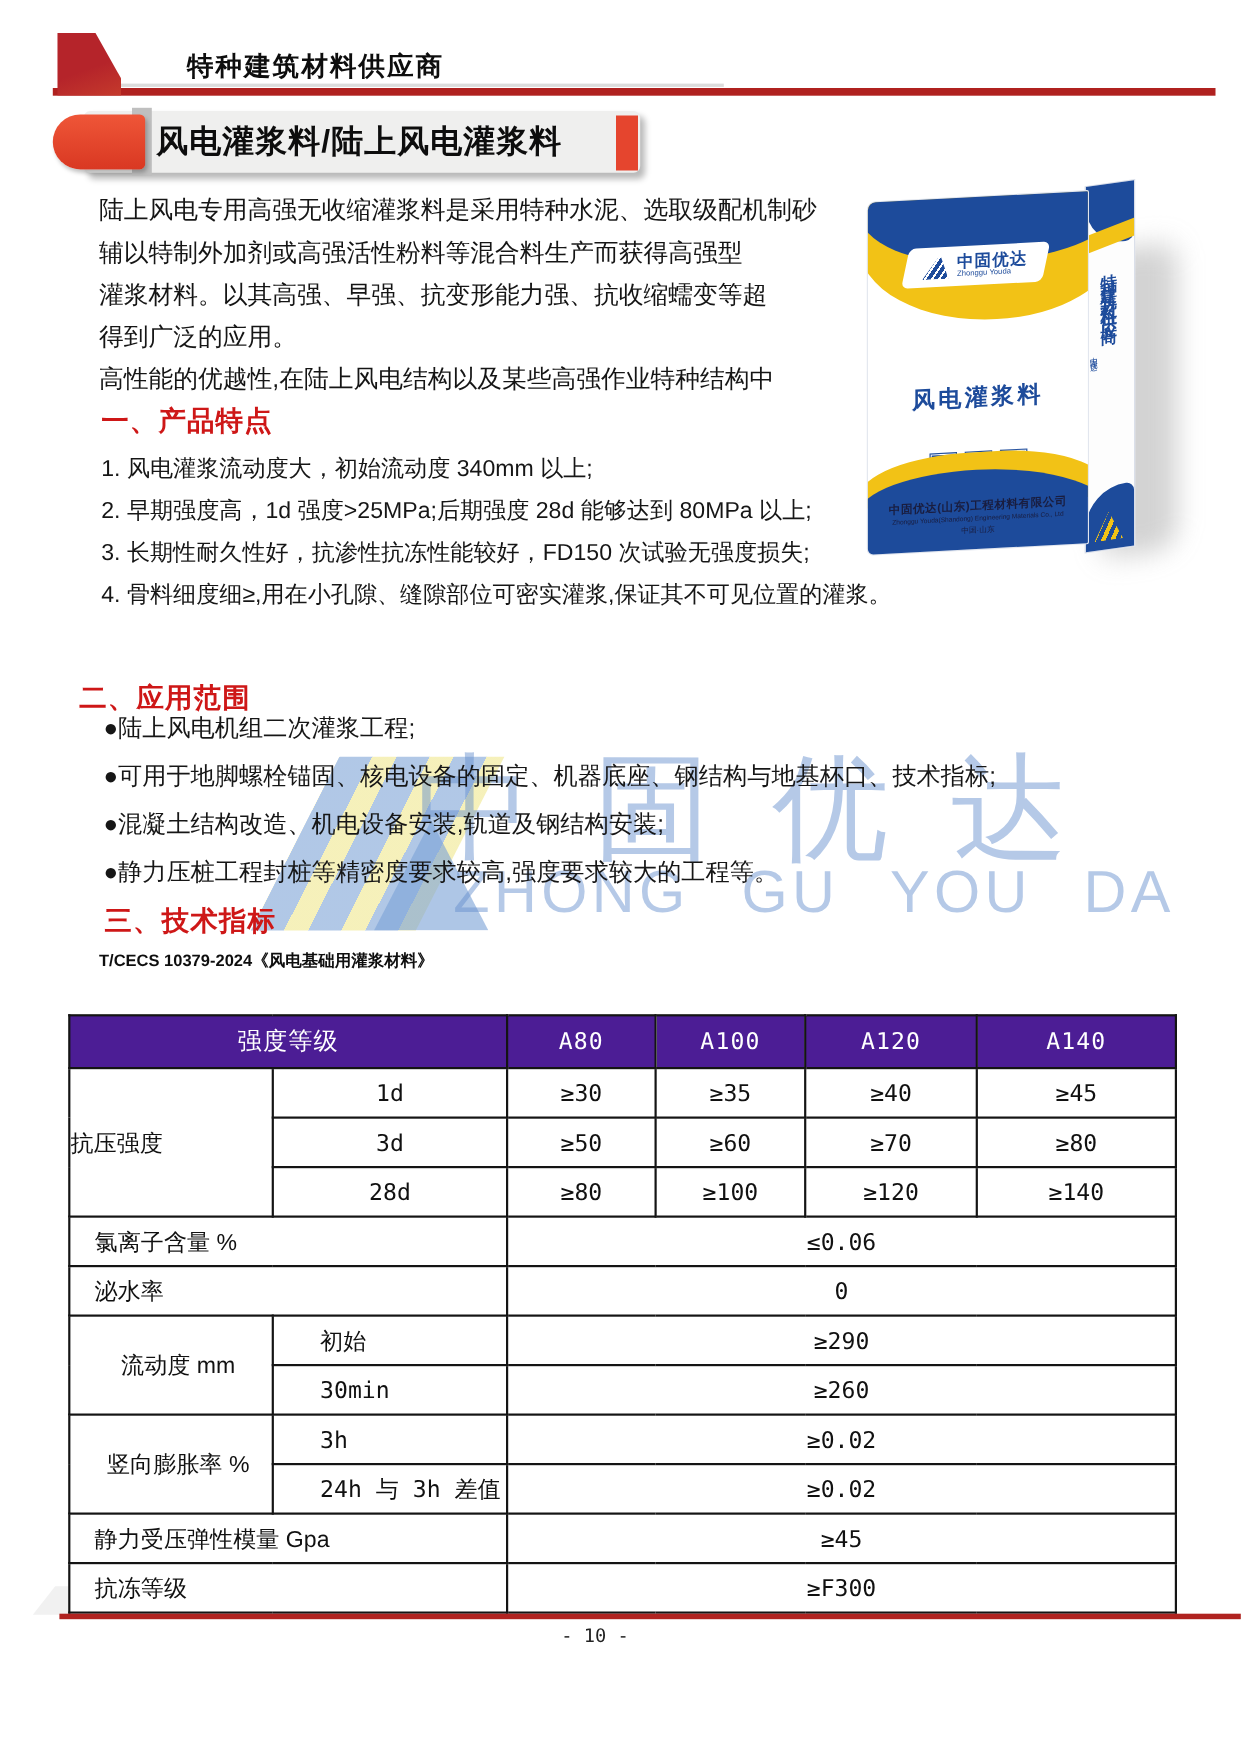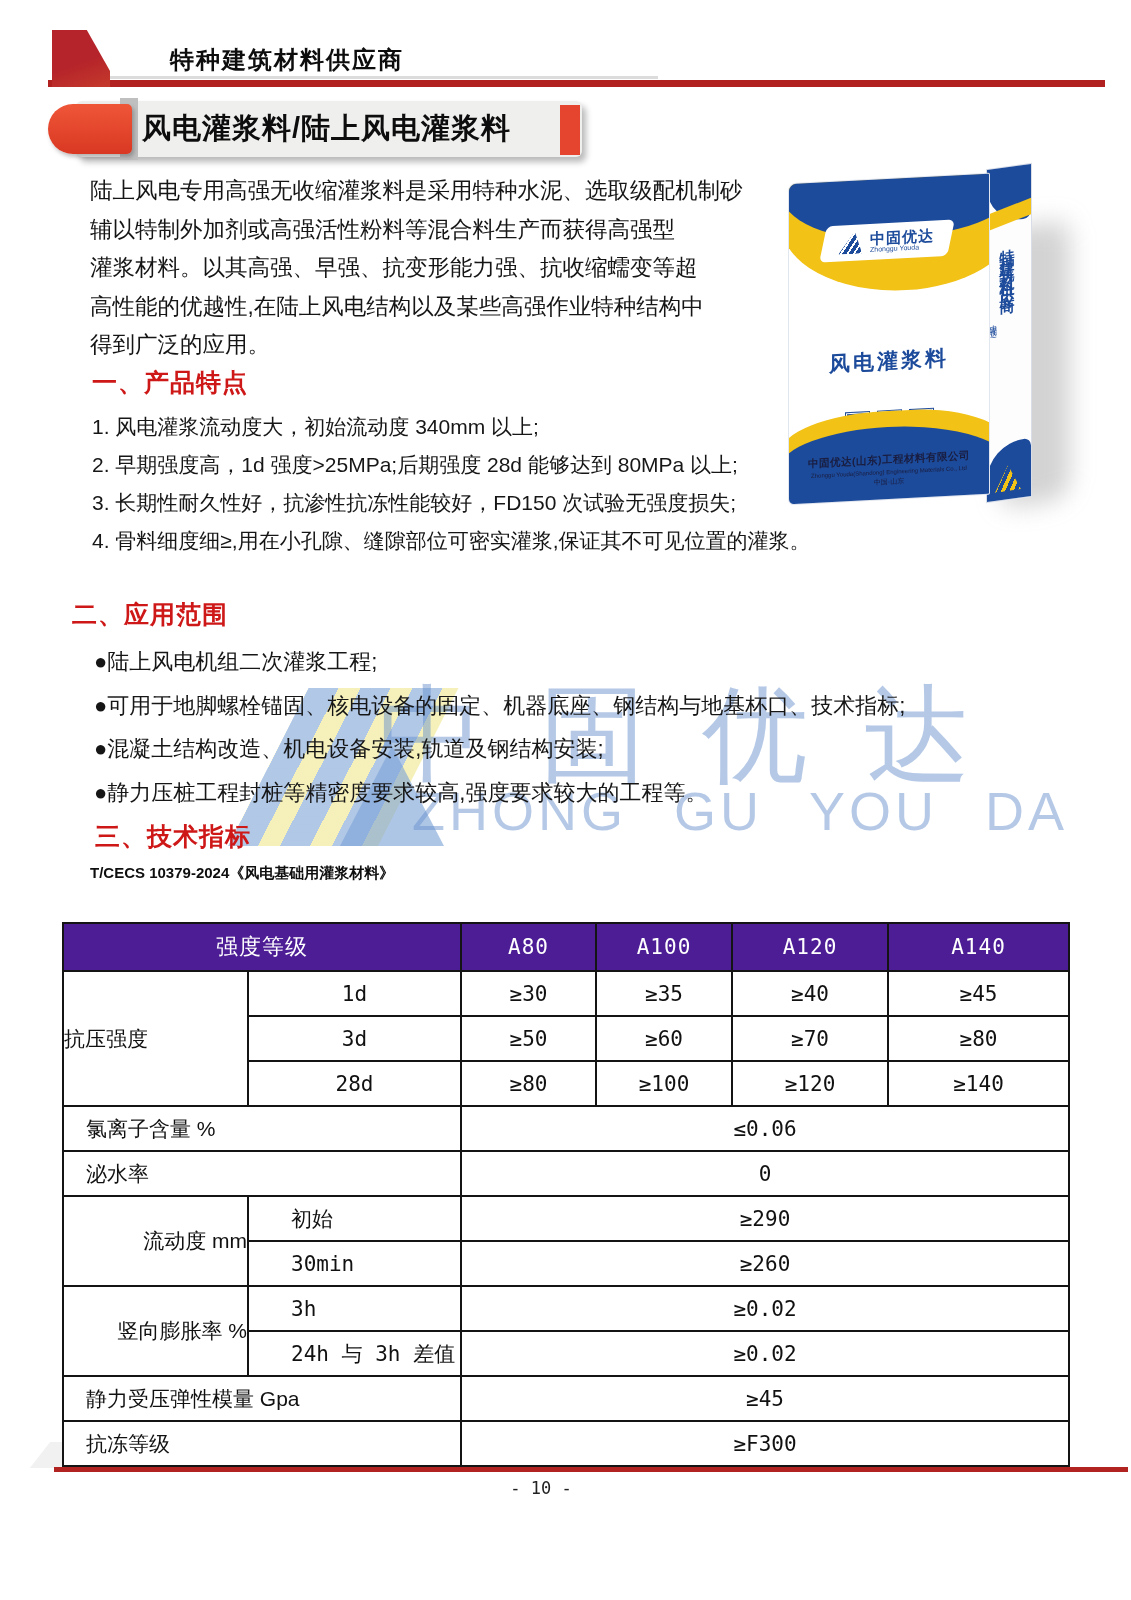--- a/index.html
+++ b/index.html
@@ -27,39 +27,39 @@
   .title-capsule{left:48px;top:104px;width:84px;height:50px;background:linear-gradient(#ef5638,#d93822);
     border-radius:25px 5px 5px 25px;z-index:5;box-shadow:2px 3px 4px rgba(0,0,0,.25);}
   .title-redbar{left:560px;top:105px;width:20px;height:50px;background:#e5452e;z-index:5;}
   .title-text{left:142px;top:109px;font-size:29px;font-weight:900;color:#0d0d0d;z-index:6;white-space:nowrap;letter-spacing:1px;}
   
   .intro{left:90px;top:172px;z-index:2;font-size:22.5px;line-height:38.5px;color:#151515;}
   .intro div{white-space:nowrap;}
   
   .sec-h{font-size:25px;font-weight:900;color:#ce1717;z-index:2;white-space:nowrap;letter-spacing:1px;}
   .h-features{left:92px;top:366px;}
-  .h-apps{left:72px;top:598px;}
+  .h-apps{left:72px;top:618px;}
   .h-specs{left:95px;top:820px;}
   
   .features{left:92px;top:408px;z-index:2;font-size:21px;line-height:38px;color:#161616;}
   .features div{white-space:nowrap;}
   .apps{left:94px;top:640px;z-index:2;font-size:22px;line-height:43.5px;color:#161616;}
   .apps div{white-space:nowrap;}
   .standard{left:90px;top:864px;font-size:15px;font-weight:800;z-index:2;white-space:nowrap;color:#0e0e0e;}
   
   .spec-table{left:62px;top:922px;z-index:2;}
   table{border-collapse:collapse;table-layout:fixed;width:1006px;background:#fff;}
   td,th{border:2px solid #141414;padding:0;font-weight:400;overflow:hidden;}
   tr.thead th{background:#4c1d95;color:#fff;height:46px;font-size:21px;letter-spacing:1px;
     font-family:"DejaVu Sans Mono","Liberation Mono",monospace;font-weight:500;}
   tr.thead th.cjk{font-family:"Liberation Sans","DejaVu Sans",sans-serif;font-size:22px;}
   td{height:43px;font-size:21px;}
   td.lbl{text-align:left;}
   td.lbl.pad{text-align:left;padding-left:22px;}
-  td.lbl.pad2{text-align:right;padding-left:13px;}
+  td.lbl.pad2{text-align:center;padding-left:13px;}
   td.sub{text-align:center;font-family:"DejaVu Sans Mono","Liberation Mono",monospace;}
   td.sub.padsub{text-align:left;padding-left:42px;}
   td.val{text-align:center;font-family:"DejaVu Sans Mono","Liberation Mono",monospace;font-size:21px;}
   
   .wm{z-index:0;pointer-events:none;}
   .wm-stripes{left:228px;top:688px;width:150px;height:158px;transform:skewX(-27deg);transform-origin:bottom left;
     background:repeating-linear-gradient(90deg,rgba(125,163,214,.6) 0 30px,rgba(242,235,160,.72) 30px 52px);}
   .wm-tri{left:340px;top:746px;width:104px;height:100px;
     clip-path:polygon(50% 0,100% 100%,0 100%);background:rgba(125,163,214,.62);}
   .wm-cn{left:378px;top:664px;font-size:106px;font-weight:500;letter-spacing:56px;
@@ -134,22 +134,22 @@
 <div class="abs title-gray"></div>
 <div class="abs title-gray-dark"></div>
 <div class="abs title-capsule"></div>
 <div class="abs title-redbar"></div>
 <div class="abs title-text">风电灌浆料/陆上风电灌浆料</div>
 
 <div class="abs intro">
   <div>陆上风电专用高强无收缩灌浆料是采用特种水泥、选取级配机制砂</div>
   <div>辅以特制外加剂或高强活性粉料等混合料生产而获得高强型</div>
   <div>灌浆材料。以其高强、早强、抗变形能力强、抗收缩蠕变等超</div>
+  <div>得到广泛的应用。</div>
   <div>高性能的优越性,在陆上风电结构以及某些高强作业特种结构中</div>
-  <div>得到广泛的应用。</div>
 </div>
 
 <div class="abs sec-h h-features">一、产品特点</div>
 <div class="abs features">
   <div>1. 风电灌浆流动度大，初始流动度 340mm 以上;</div>
   <div>2. 早期强度高，1d 强度&gt;25MPa;后期强度 28d 能够达到 80MPa 以上;</div>
   <div>3. 长期性耐久性好，抗渗性抗冻性能较好，FD150 次试验无强度损失;</div>
   <div>4. 骨料细度细≥,用在小孔隙、缝隙部位可密实灌浆,保证其不可见位置的灌浆。</div>
 </div>
 

